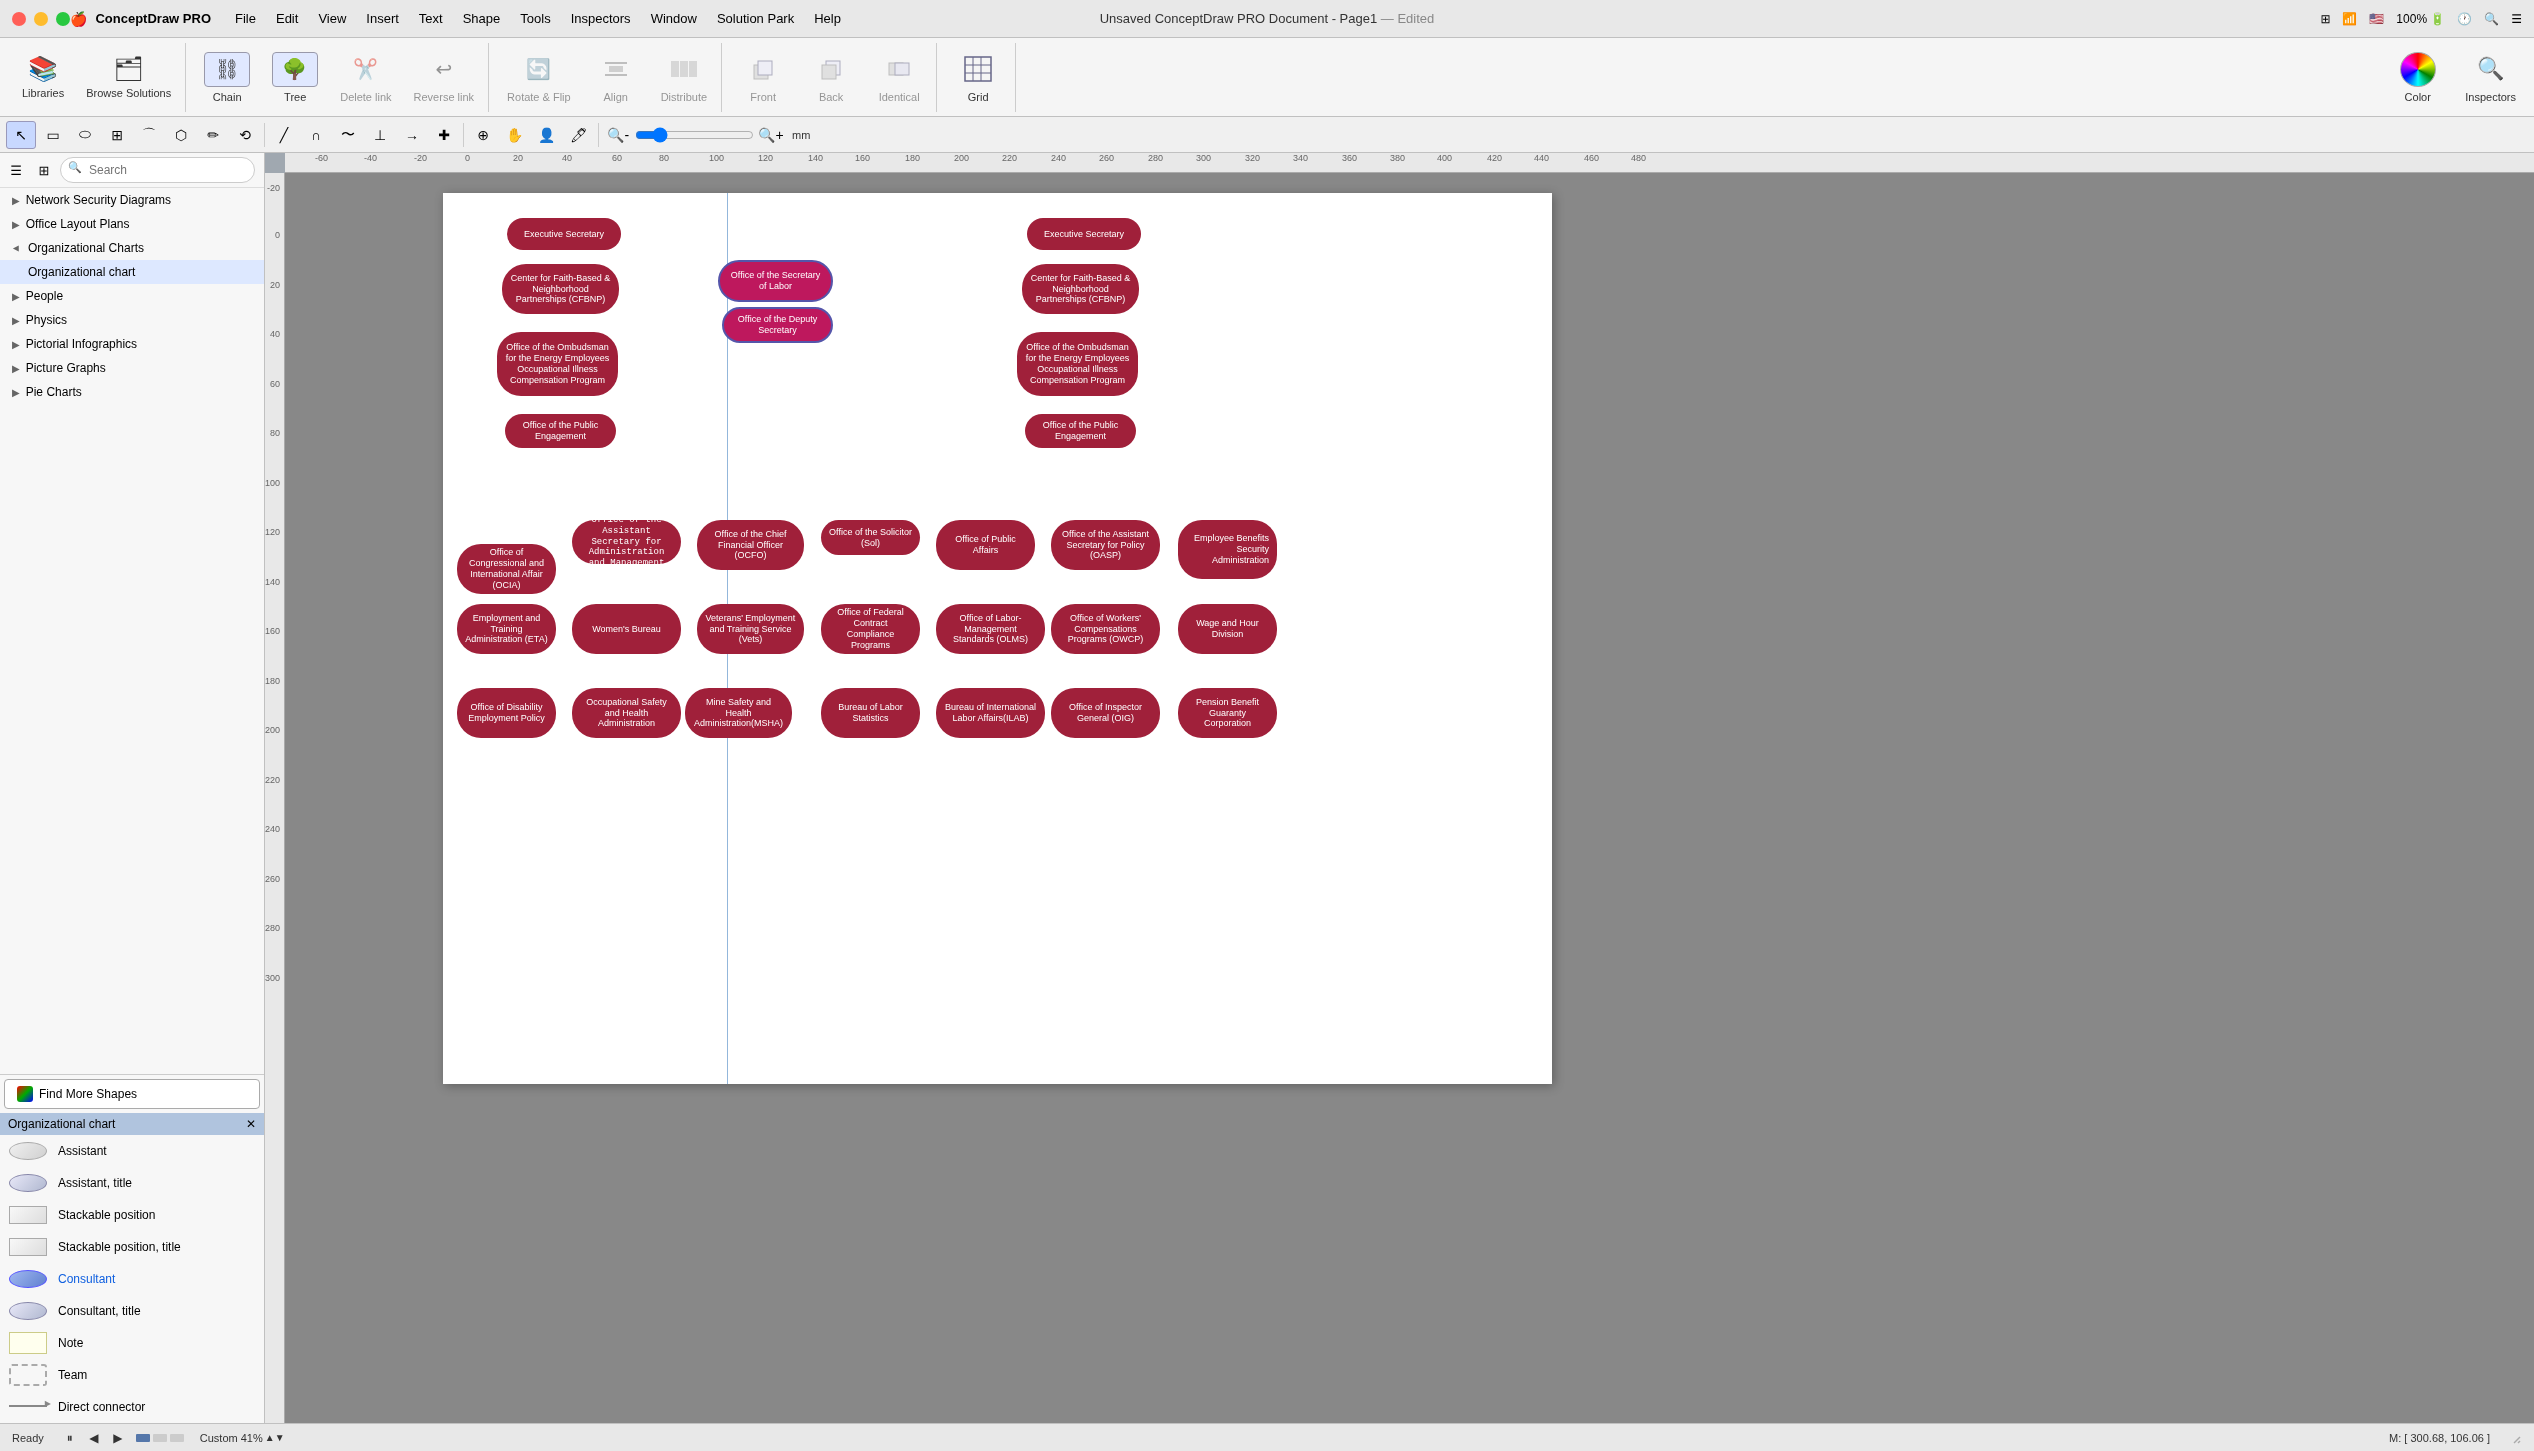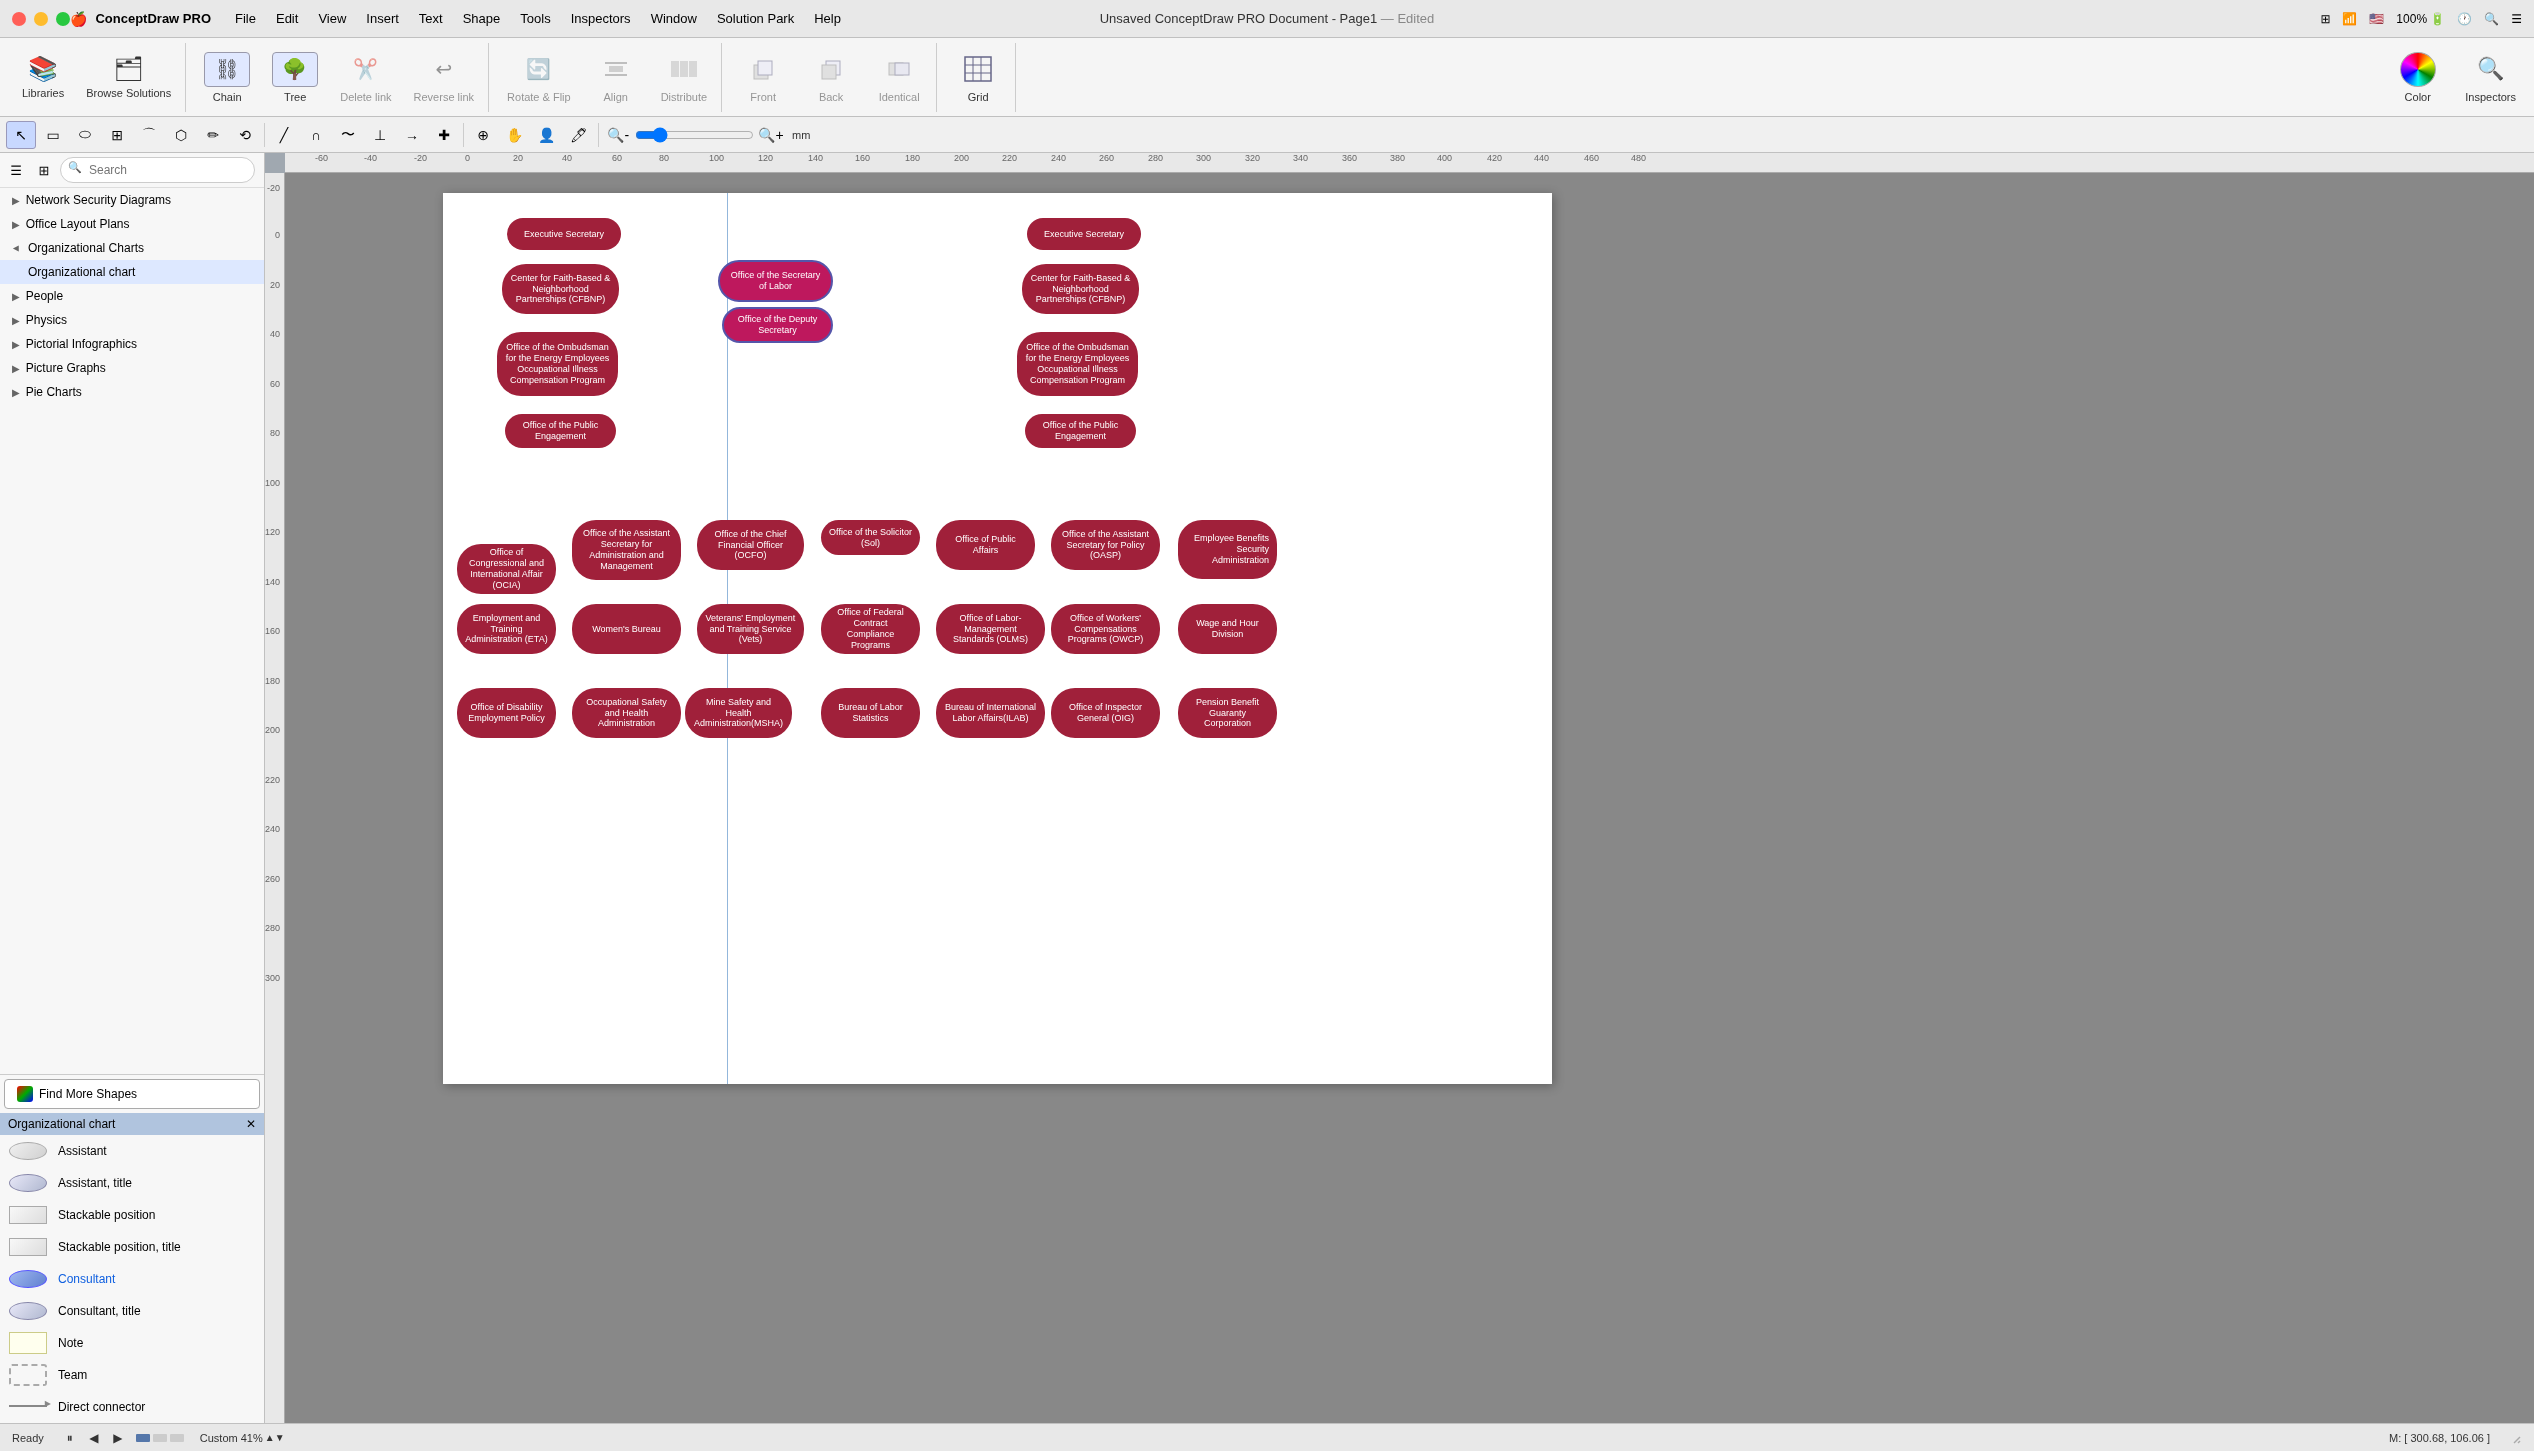--- a/index.html
+++ b/index.html
@@ -611,21 +611,21 @@
         <div class="org-node red" style="left:574px;top:139px;width:121px;height:64px;">
           <span>Office of the Ombudsman for the Energy Employees Occupational Illness Compensation Program</span>
         </div>
         <div class="org-node red" style="left:582px;top:221px;width:111px;height:34px;">
           <span>Office of the Public Engagement</span>
         </div>
 
         <div class="org-node red" style="left:14px;top:327px;width:99px;height:50px;margin-top:24px;">
           <span>Office of Congressional and International Affair (OCIA)</span>
         </div>
-        <div class="org-node red" style="left:129px;top:327px;width:109px;height:60px;">
+        <div class="org-node red" style="left:129px;top:327px;width:109px;height:44px;font-family:Liberation Mono, monospace;">
           <span>Office of the Assistant Secretary for Administration and Management</span>
         </div>
         <div class="org-node red" style="left:254px;top:327px;width:107px;height:50px;">
           <span>Office of the Chief Financial Officer (OCFO)</span>
         </div>
         <div class="org-node red" style="left:378px;top:327px;width:99px;height:35px;">
           <span>Office of the Solicitor (Sol)</span>
         </div>
         <div class="org-node red" style="left:493px;top:327px;width:99px;height:50px;">
           <span>Office of Public Affairs</span>

